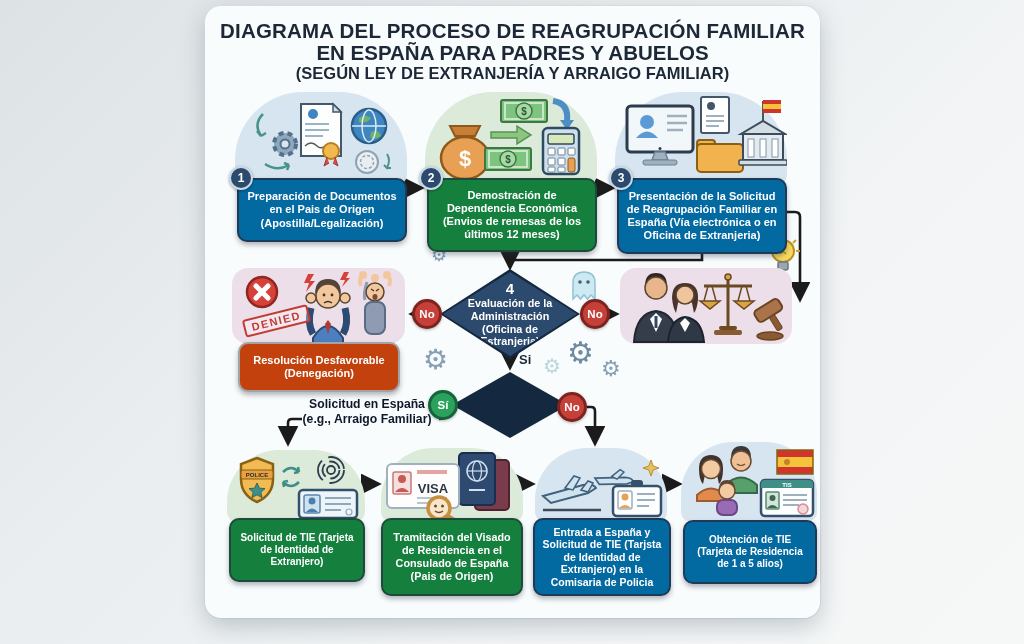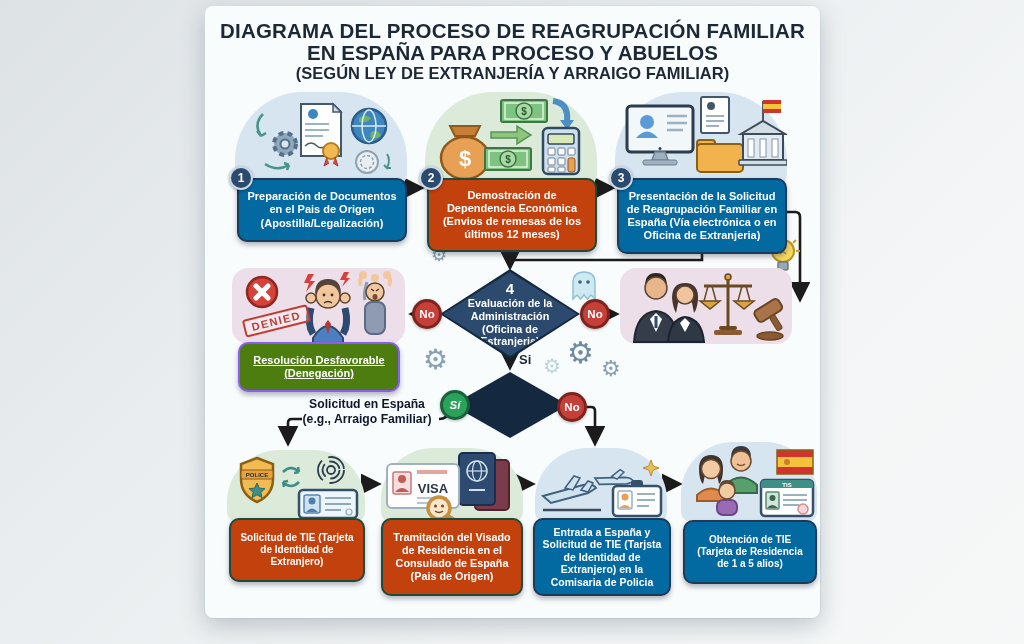--- a/index.html
+++ b/index.html
@@ -3,42 +3,42 @@
 <meta charset="utf-8">
 <style>
   html,body{margin:0;padding:0;}
   body{
     width:1024px;height:644px;overflow:hidden;
     background:linear-gradient(135deg,#dde2e5 0%,#e9edef 35%,#f3f5f6 70%,#f6f8f8 100%);
     font-family:"Liberation Sans",sans-serif;position:relative;
   }
   .board{
     position:absolute;left:205px;top:6px;width:615px;height:612px;
-    background:#f9fcfd;border-radius:8px;
+    background:#f9fcfd;border-radius:16px;
     box-shadow:0 8px 24px rgba(55,75,90,.28),0 0 0 1px #e1e8ea;
   }
   .board *{box-sizing:border-box;}
   .ttl{position:absolute;left:0;width:100%;text-align:center;font-weight:bold;color:#1d2836;z-index:4;}
   .t1{top:13px;font-size:20.5px;letter-spacing:.2px;}
   .t2{top:35px;font-size:20.5px;}
   .t3{top:58px;font-size:16.5px;text-align:center;}
   .icon-card{position:absolute;z-index:2;border-radius:68px 68px 12px 12px;}
   .icon-card.sm{border-radius:52px 52px 10px 10px;}
   .bg-blue{background:#d7e5f0;}
   .bg-green{background:#dceada;}
   .bg-pink{background:#ecdfe9;border-radius:16px;}
   .label-box{
     position:absolute;z-index:3;border-radius:10px;color:#fff;font-weight:bold;
     font-size:11px;line-height:1.2;text-align:center;
     display:flex;align-items:center;justify-content:center;padding:4px 7px;
     box-shadow:0 3px 5px rgba(40,50,70,.35);
   }
   .navy{background:#0369a1;border:2px solid #1f3a57;}
-  .green{background:#c2410c;border:2px solid #1d4a3b;}
-  .purple{background:#4d7c0f;border:2px solid #8b5cf6;text-decoration:underline;}
+  .green{background:#15803d;border:2px solid #1d4a3b;}
+  .purple{background:#c2410c;border:2px solid #a3a3a3;}
   .badge{
     position:absolute;z-index:5;width:24px;height:24px;border-radius:50%;
     background:#2c4a6e;border:2px solid #c9d8e6;color:#fff;font-size:12px;font-weight:bold;
     display:flex;align-items:center;justify-content:center;box-shadow:0 1px 3px rgba(0,0,0,.35);
   }
   .diamond{position:absolute;z-index:3;}
   .diamond .outer{position:absolute;inset:0;background:#14293f;
     clip-path:polygon(50% 0,100% 50%,50% 100%,0 50%);}
   .diamond .inner{position:absolute;inset:3px;background:#2c4a6e;
     clip-path:polygon(50% 0,100% 50%,50% 100%,0 50%);
@@ -63,21 +63,21 @@
   .wires{position:absolute;left:0;top:0;z-index:1;pointer-events:none;}
   .deco{position:absolute;z-index:1;line-height:1;user-select:none;}
   svg text{font-family:"Liberation Sans",sans-serif;font-weight:bold;}
 </style>
 </head>
 <body>
 
 <div class="board">
 
   <div class="ttl t1">DIAGRAMA DEL PROCESO DE REAGRUPACIÓN FAMILIAR</div>
-  <div class="ttl t2">EN ESPAÑA PARA PROCESO Y ABUELOS</div>
+  <div class="ttl t2">EN ESPAÑA PARA PADRES Y ABUELOS</div>
   <div class="ttl t3">(SEGÚN LEY DE EXTRANJERÍA Y ARRAIGO FAMILIAR)</div>
 
   <svg class="wires" width="615" height="612" viewBox="0 0 615 612">
     <defs>
       <marker id="ah" markerWidth="9" markerHeight="9" refX="5" refY="4" orient="auto">
         <path d="M0,0 L8,4 L0,8 z" fill="#1b1b1b"></path>
       </marker>
     </defs>
     <g stroke="#1b1b1b" stroke-width="2.6" fill="none">
       <path d="M203 182 H212" marker-end="url(#ah)"></path>
@@ -313,21 +313,21 @@
     <span>No</span>
   </div>
   <div class="pill no-pill" style="left:375px;top:293px;">
     <span>No</span>
   </div>
   <div class="flow-label" style="left:314px;top:346px;">Si</div>
 
   <div class="diamond" style="left:247px;top:366px;width:116px;height:66px;">
     <div class="outer"></div>
   </div>
-  <div class="pill yes-pill" style="left:235px;top:384px;font-style:italic;">
+  <div class="pill yes-pill" style="left:223px;top:384px;">
     <span>Sí</span>
   </div>
   <div class="pill no-pill" style="left:352px;top:386px;">
     <span>No</span>
   </div>
 
   <div class="note" style="left:86px;top:391px;width:152px;">
     <div>Solicitud en España</div>
     <div>(e.g., Arraigo Familiar)</div>
   </div>

